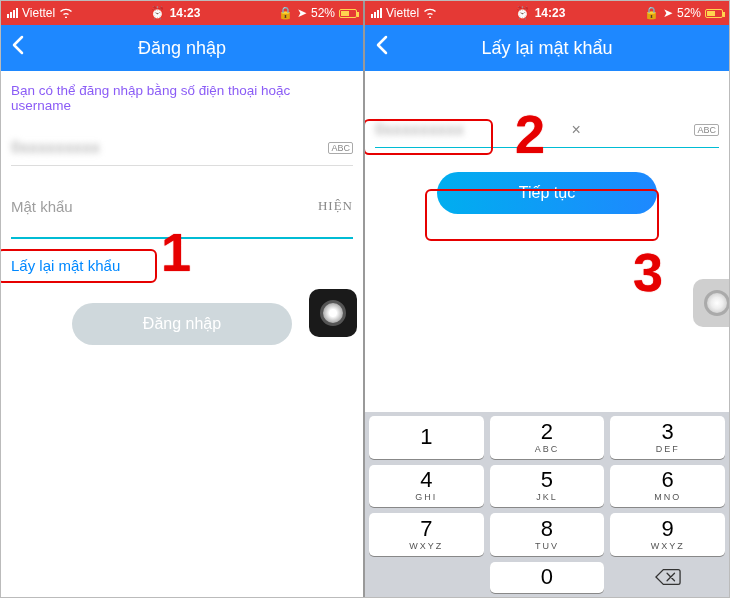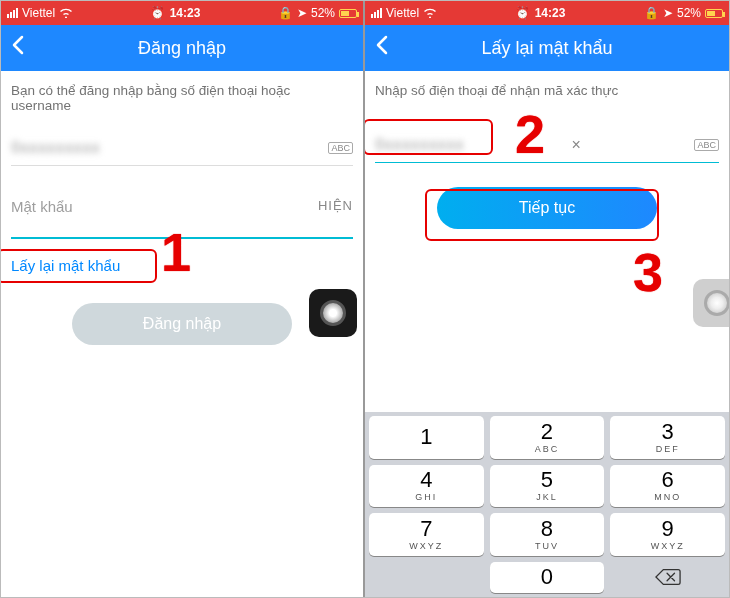--- a/index.html
+++ b/index.html
@@ -69,21 +69,21 @@
   .app-title { font-size: 18px; font-weight: 400; }
 
   
   .screen-body {
     padding: 12px 10px 0 10px;
     position: relative;
     flex: 1;
   }
   .hint {
     font-size: 13.5px;
-    color: #737373;
+    color: #8b5cf6;
     margin-bottom: 20px;
   }
   .input-row {
     border-bottom: 1px solid #ddd;
     padding: 6px 0 8px 0;
     display:flex;
     align-items:center;
     position:relative;
   }
   .input-row.focus { border-bottom-color:#00bcd4; }
@@ -98,21 +98,21 @@
   .clear-x { color:#888; font-size:16px; margin-left:auto; margin-right:6px;}
   .pw-row{
     border-bottom:2px solid #00bcd4;
     padding:10px 0 22px 0;
     margin-top:22px;
     display:flex;
     justify-content:space-between;
     font-size:15px;
     color:#9e9e9e;
   }
-  .show-lnk{ color:#888; font-size:13px; letter-spacing:1px;}
+  .show-lnk{ color:#888; font-size:13px; letter-spacing:1px;font-family:Liberation Serif, serif;}
   .forgot-link{
     color:#0088ff;
     font-size:15px;
     margin-top:18px;
     display:inline-block;
   }
   .login-btn{
     width:220px; height:42px;
     border:none; border-radius:22px;
     background:#cfd8dc; color:#fff;
@@ -282,21 +282,20 @@
     <div class="app-header">
       <span class="back-ic">
         <svg width="14" height="20" viewBox="0 0 14 20">
             <path d="M11 2L3 10l8 8" stroke="#fff" stroke-width="2.5" fill="none" stroke-linecap="round" stroke-linejoin="round"></path>
           </svg>
       </span>
       <span class="app-title">Lấy lại mật khẩu</span>
     </div>
 
     <div class="screen-body">
-      <div class="hint">Nhập số điện thoại để nhận mã xác thực</div>
 
       <div class="input-row focus" style="margin-top:32px;">
         <span class="blur-text">0xxxxxxxxx</span>
         <span class="clear-x">×</span>
         <span class="abc-badge">ABC</span>
       </div>
 
       <button class="primary-btn">
         <span>Tiếp tục</span>
       </button>

